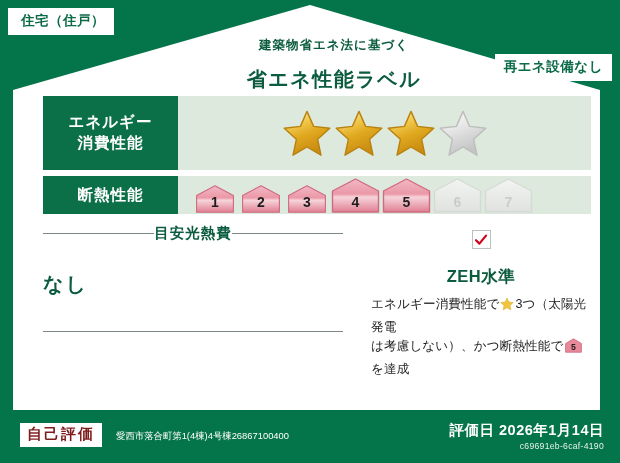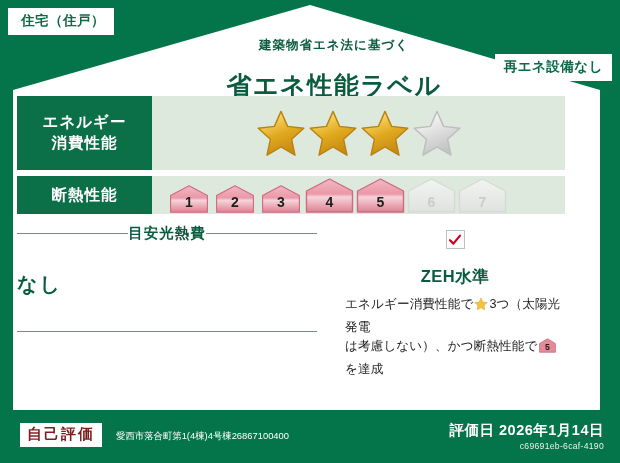--- a/index.html
+++ b/index.html
@@ -23,24 +23,24 @@
     position:absolute;background:#ffffff;color:#0b6b47;
     font-weight:bold;font-size:13.5px;line-height:1;
     padding:6px 9px 7px 9px;letter-spacing:0.5px;white-space:nowrap;
   }
   .badge.left{left:8px;top:8px;padding-left:13px;}
   .badge.right{right:8px;top:8px;margin-top:46px;}
 
   
   .title-wrap{position:absolute;left:0;right:0;top:38px;text-align:center;padding-left:48px;}
   .title-sub{color:#0b5c3e;font-size:12.5px;font-weight:bold;letter-spacing:1px;line-height:1.2;}
-  .title-main{color:#0b5c3e;font-size:25px;font-weight:bold;letter-spacing:1.5px;margin-top:20px;line-height:1.2;font-family:Liberation Mono, monospace;}
-
-  
-  .inner{position:absolute;left:17px;top:96px;width:548px;}
+  .title-main{color:#0b5c3e;font-size:20px;font-weight:bold;letter-spacing:1.5px;margin-top:14px;line-height:1.2;}
+
+  
+  .inner{position:absolute;left:43px;top:96px;width:548px;}
 
   .row{display:flex;align-items:stretch;margin-bottom:6px;}
   .row-label{
     width:135px;min-height:74px;background:#0b7048;color:#fff;
     display:flex;flex-direction:column;align-items:center;justify-content:center;
     font-weight:bold;font-size:15.5px;letter-spacing:1px;line-height:1.35;text-align:center;
   }
   .row-label.thin{min-height:38px;}
   .row-value{
     flex:1;background:#dde9dd;display:flex;align-items:center;justify-content:center;

